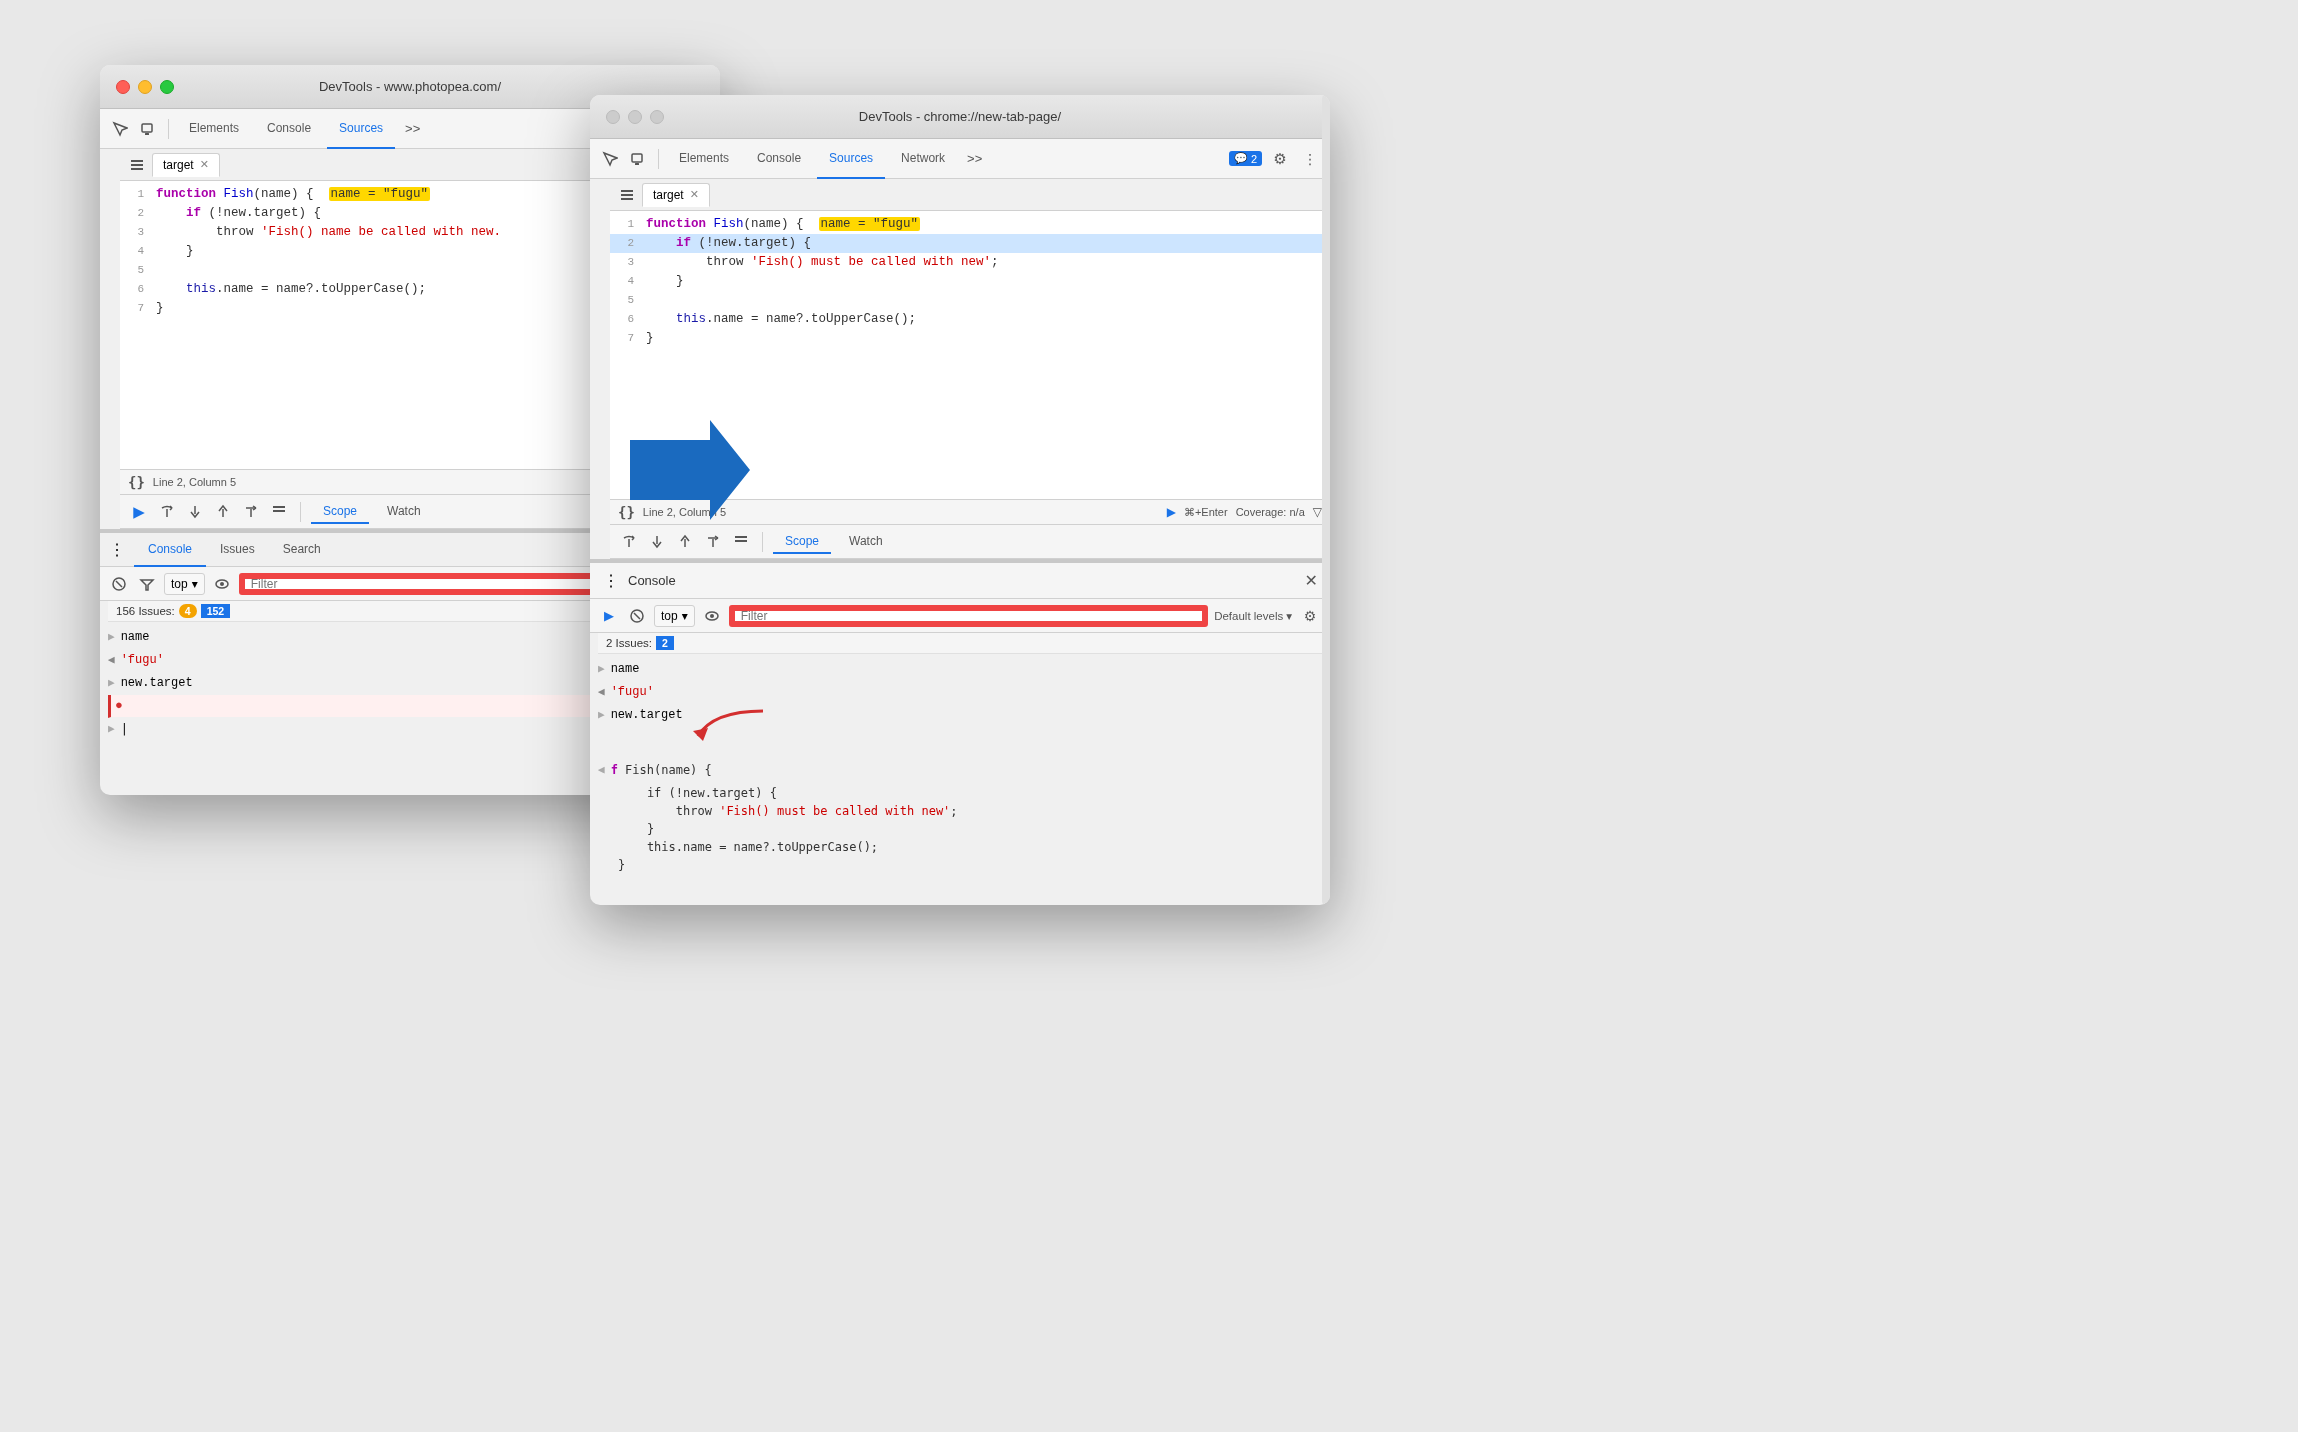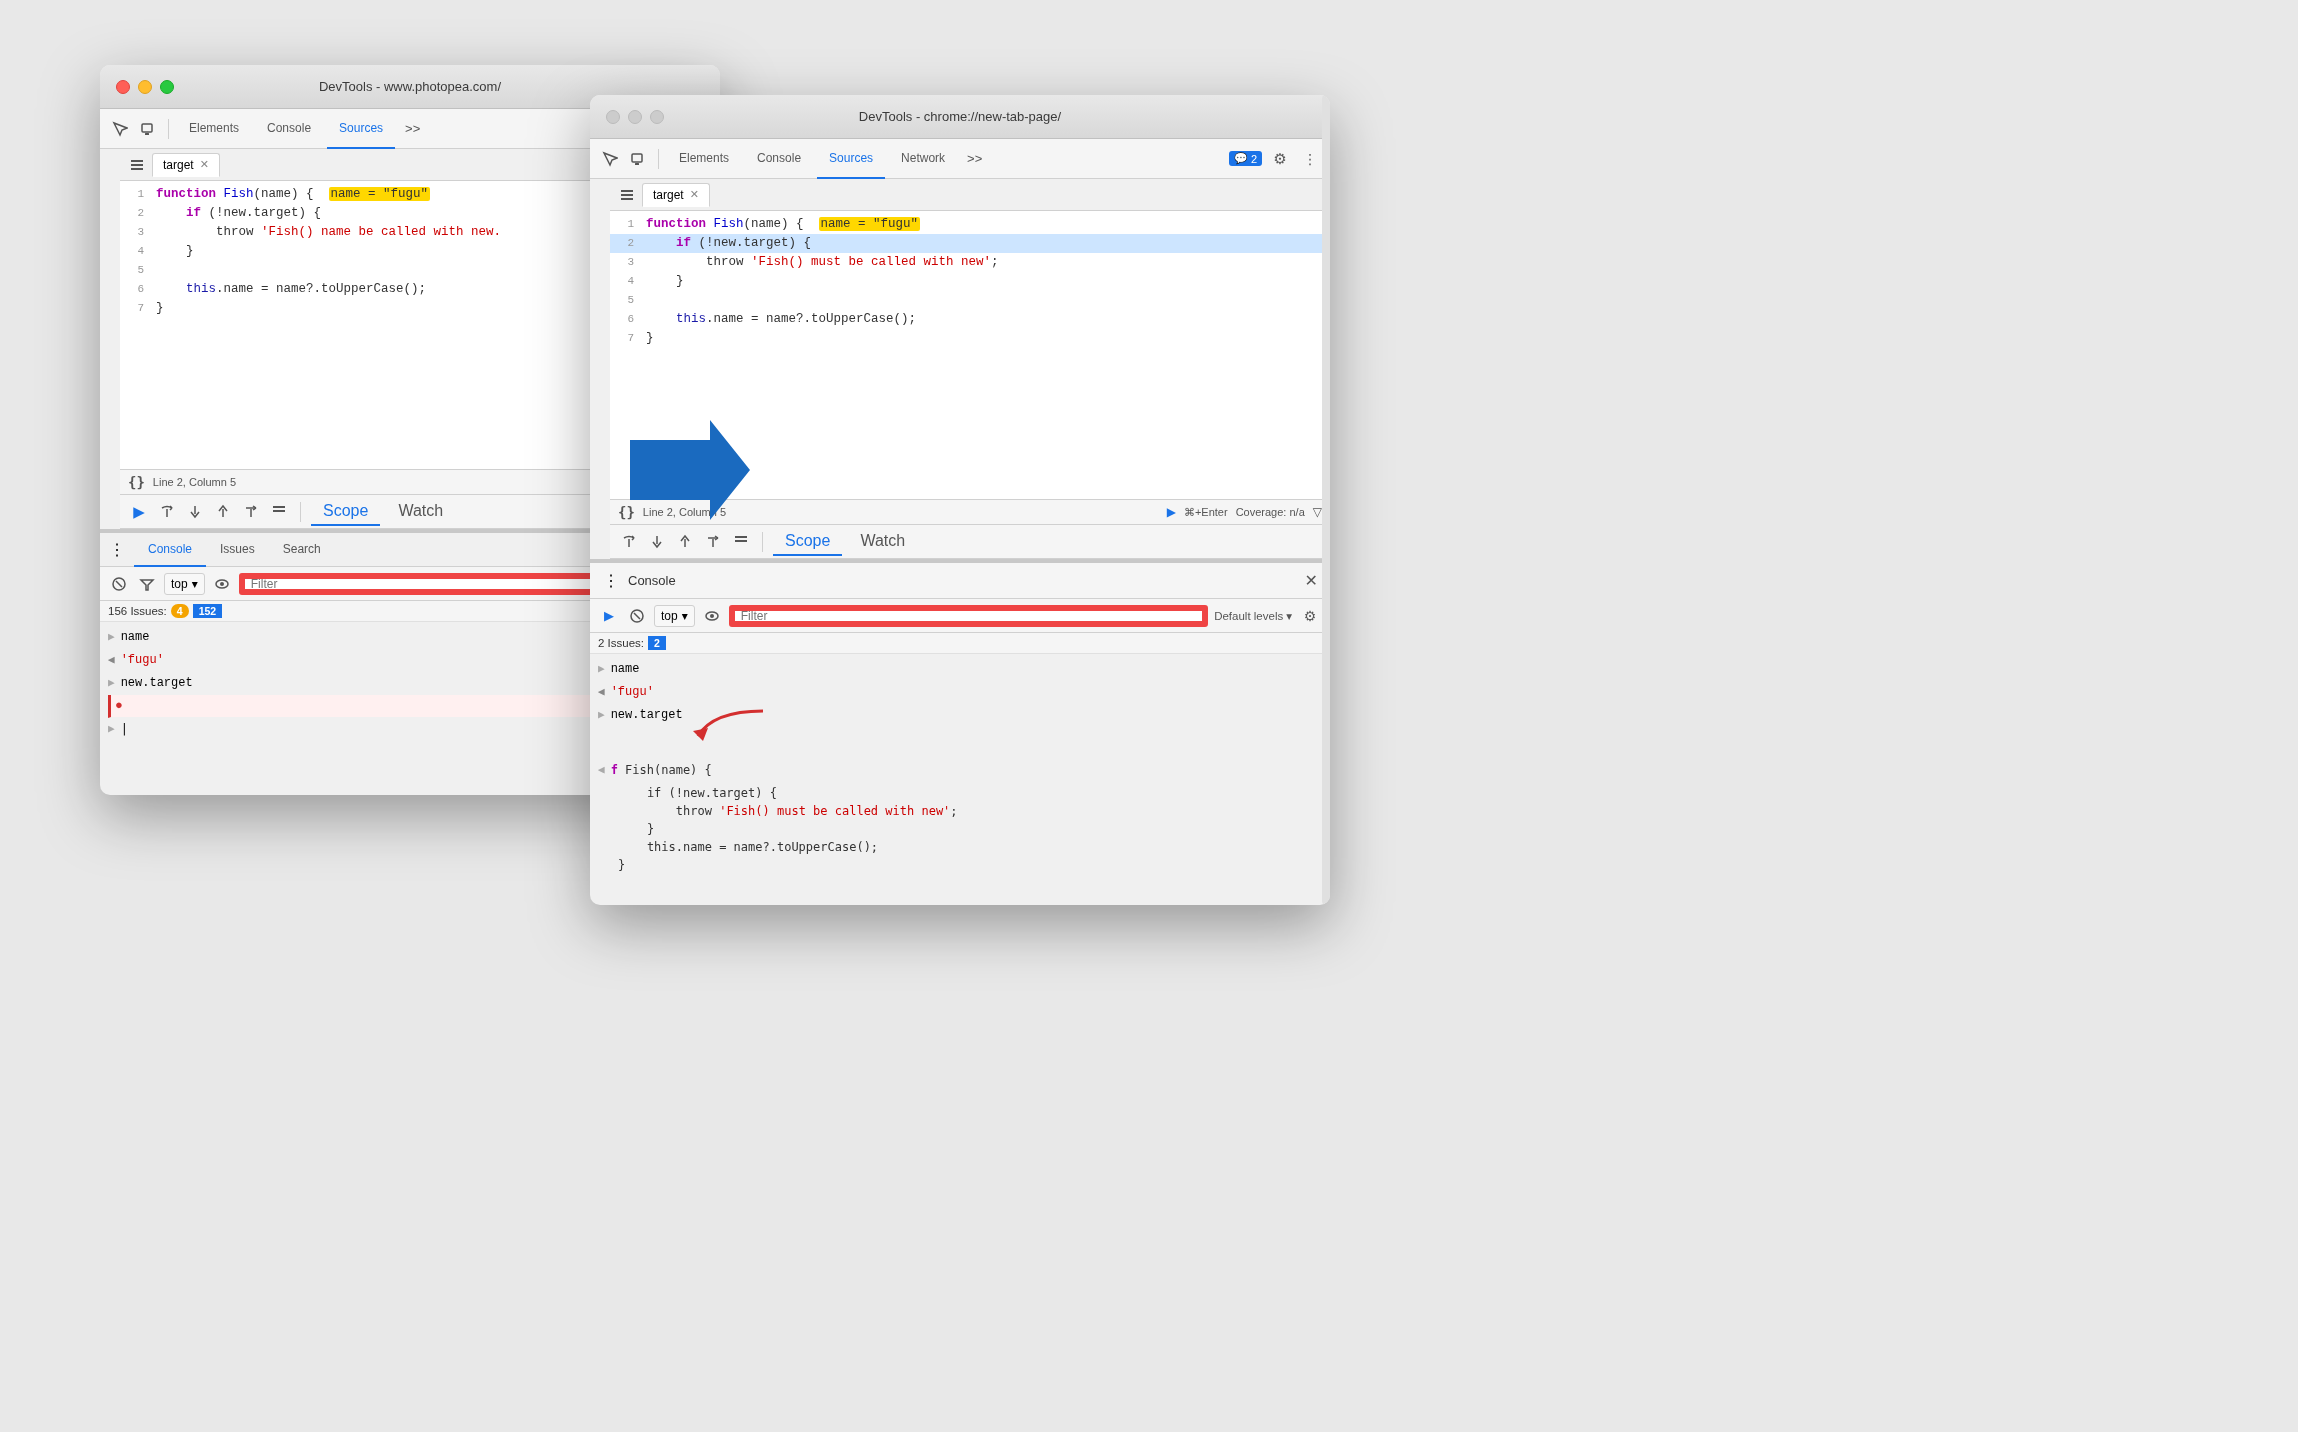--- a/index.html
+++ b/index.html
@@ -159,21 +159,21 @@
       flex-shrink: 0;
     }
     .debug-btn {
       width: 22px; height: 22px;
       display: flex; align-items: center; justify-content: center;
       cursor: pointer; border-radius: 3px; color: #555; font-size: 13px;
     }
     .debug-btn.active { color: #1a73e8; }
     .scope-tab {
       padding: 4px 12px;
-      font-size: 16px;
+      font-size: 12px;
       cursor: pointer;
       border-bottom: 2px solid transparent;
       color: #555;
     }
     .scope-tab.active {
       color: #1a73e8;
       border-bottom: 2px solid #1a73e8;
     }
     .console-toolbar {
       background: #f5f5f5;
@@ -239,20 +239,21 @@
     
     .issues-badge {
       display: flex;
       align-items: center;
       gap: 4px;
       font-size: 11.5px;
       color: #333;
       padding: 3px 8px;
       background: #f5f5f5;
       border-bottom: 1px solid #e0e0e0;
+      margin-left: 8px;
     }
     .badge-blue {
       background: #1a73e8;
       color: #fff;
       border-radius: 0;
       padding: 1px 6px;
       font-size: 10.5px;
       font-weight: bold;
     }
     .badge-yellow {

